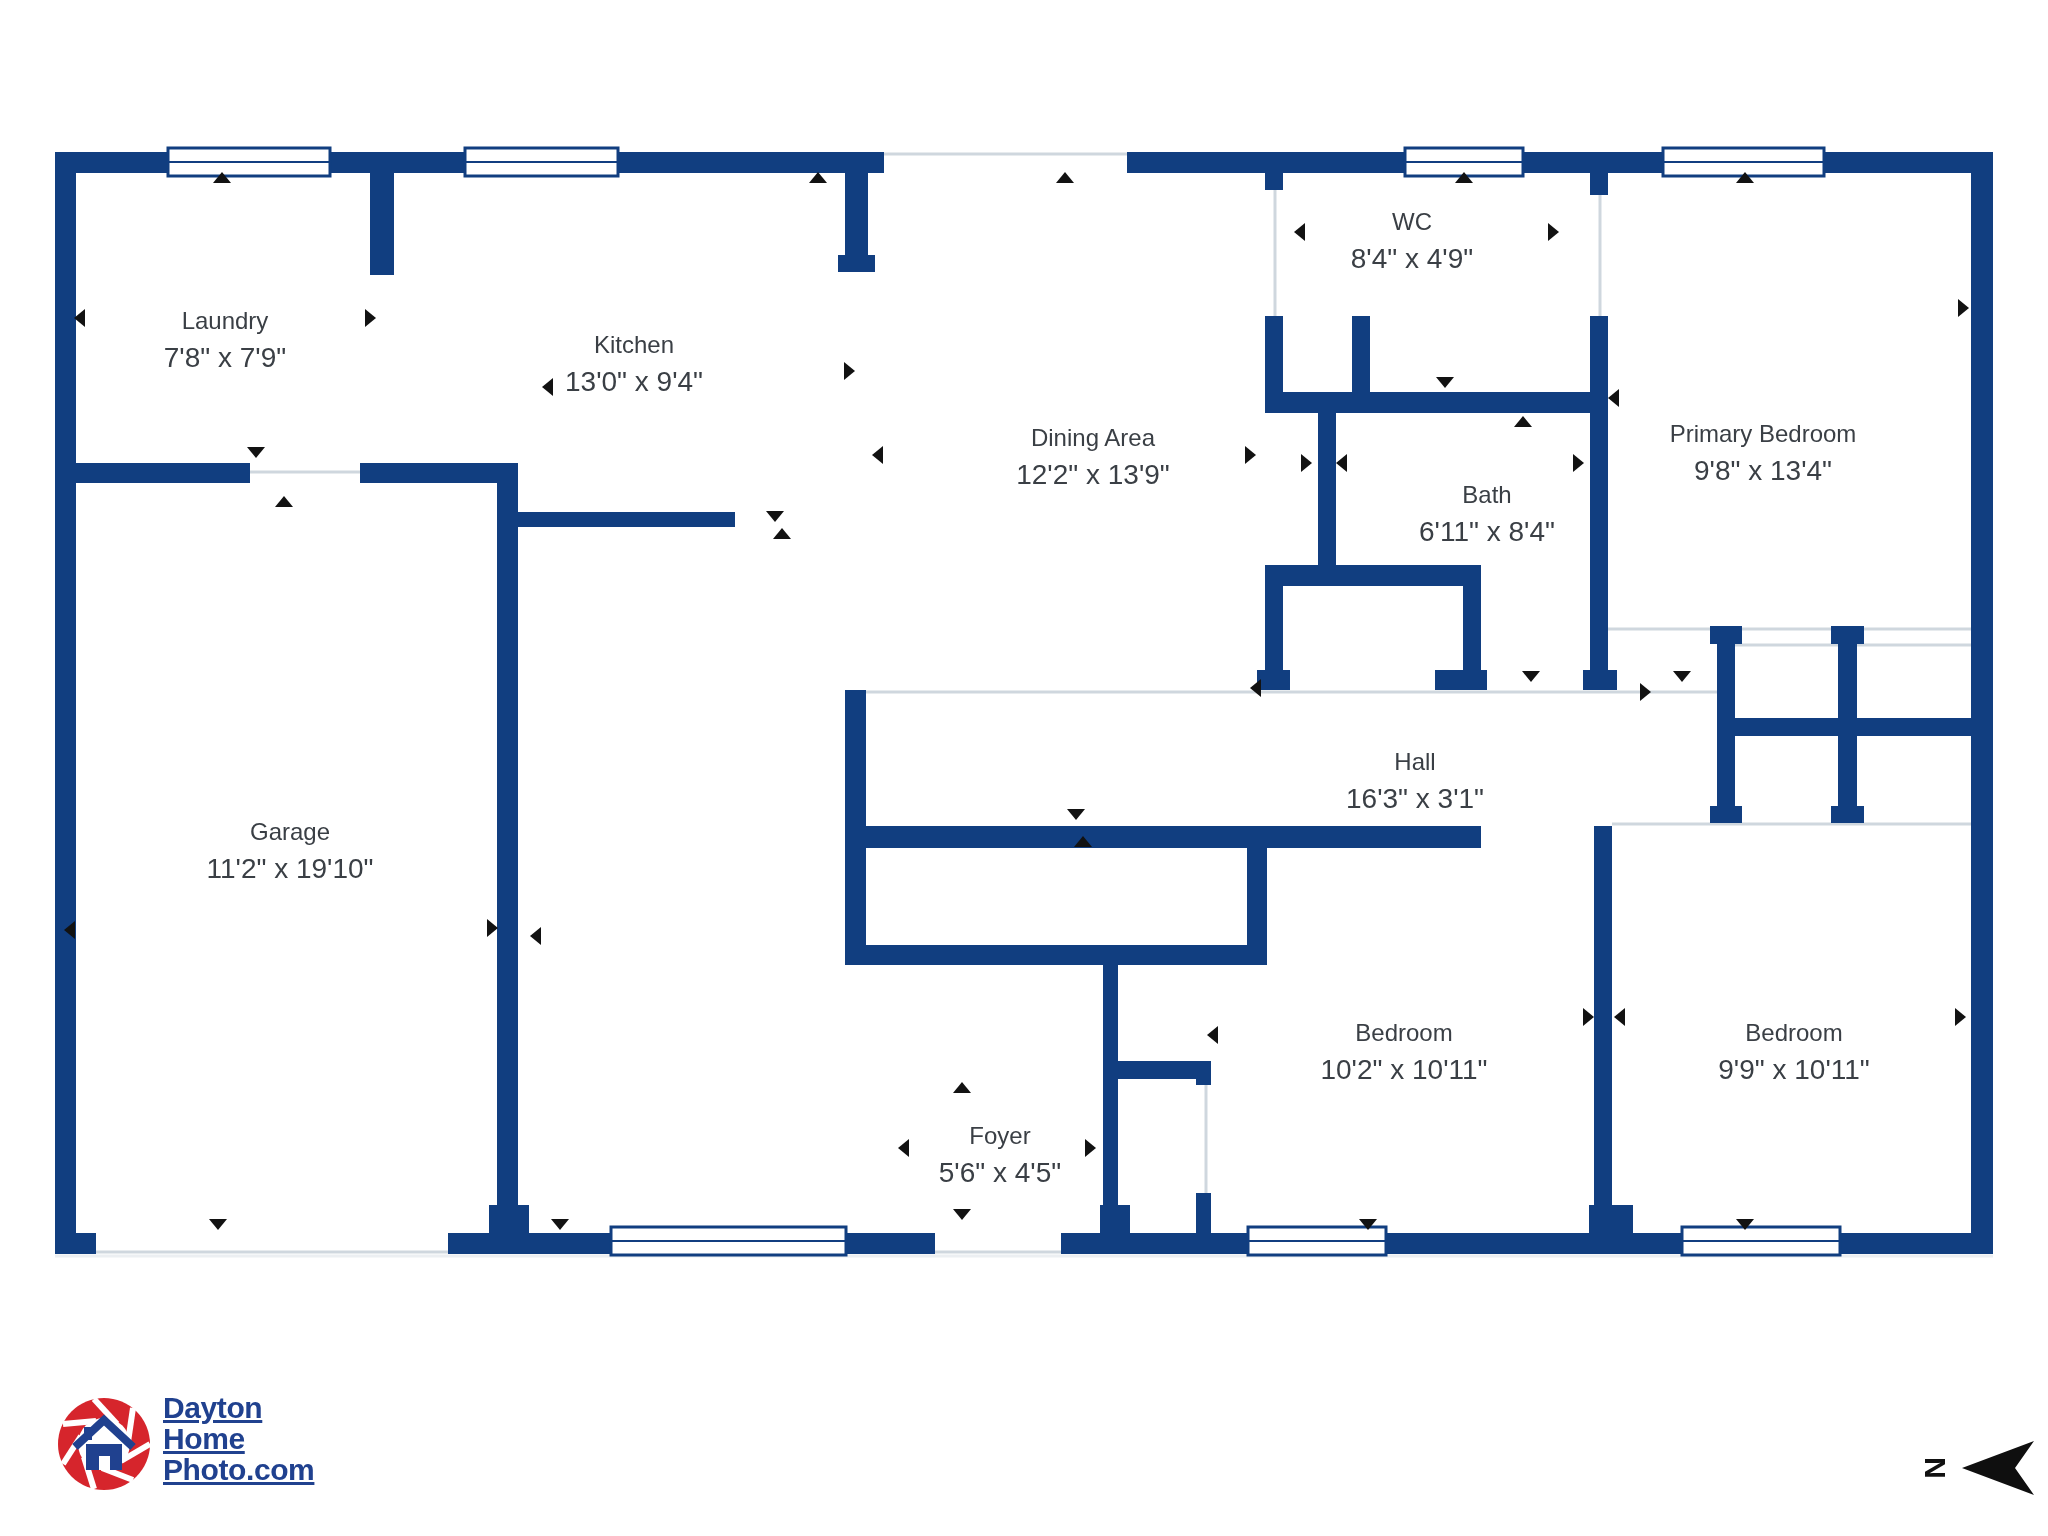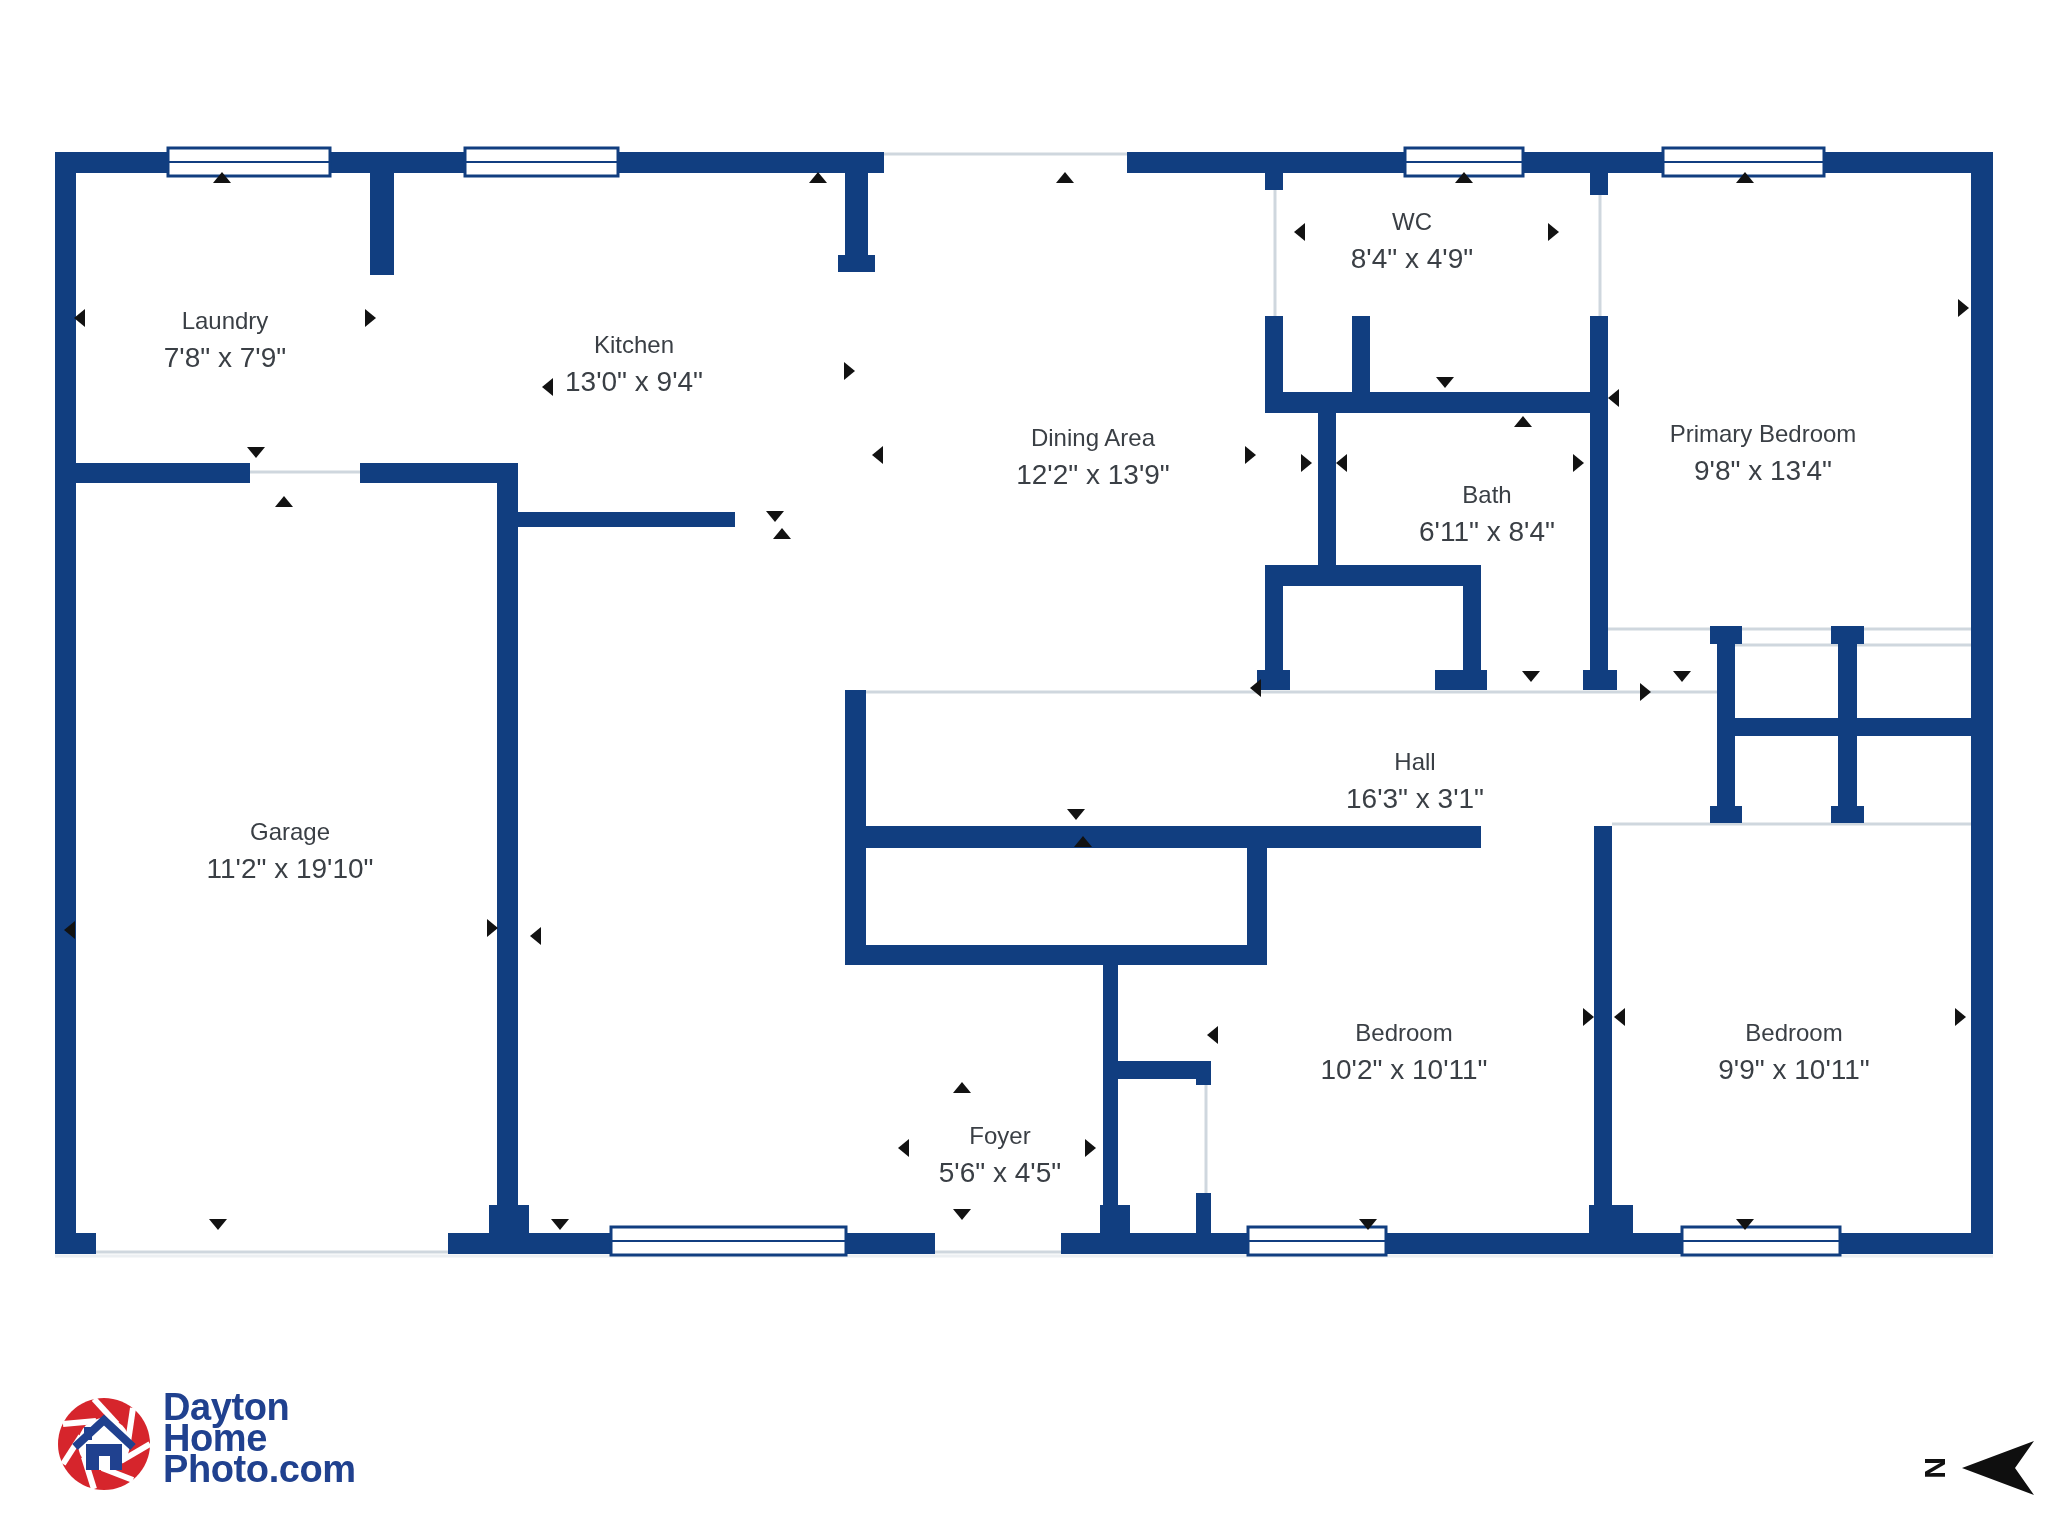--- a/index.html
+++ b/index.html
@@ -4,21 +4,21 @@
 <style>
   html,body{margin:0;padding:0;background:#ffffff;}
   #stage{position:relative;width:2048px;height:1536px;background:#ffffff;overflow:hidden;
          font-family:"Liberation Sans",sans-serif;}
   #plan-svg{position:absolute;left:0;top:0;}
   .room-label{position:absolute;transform:translateX(-50%);text-align:center;
               color:#3a3f45;white-space:nowrap;}
   .rn{font-size:24px;line-height:38px;}
   .rd{font-size:28px;line-height:36px;}
   .logo-text{position:absolute;left:163px;top:1392px;color:#20418f;font-weight:700;
-             font-size:38px;line-height:31px;letter-spacing:-0.4px;}
+             font-size:30px;line-height:31px;letter-spacing:-0.4px;text-decoration:underline;}
   .footer-text{position:absolute;left:50%;top:1466px;transform:translateX(-50%);
                font-size:24px;color:#2b2b2b;}
 </style>
 </head>
 <body>
 
 <div id="stage">
 
 <svg id="plan-svg" width="2048" height="1536" viewBox="0 0 2048 1536">
 

